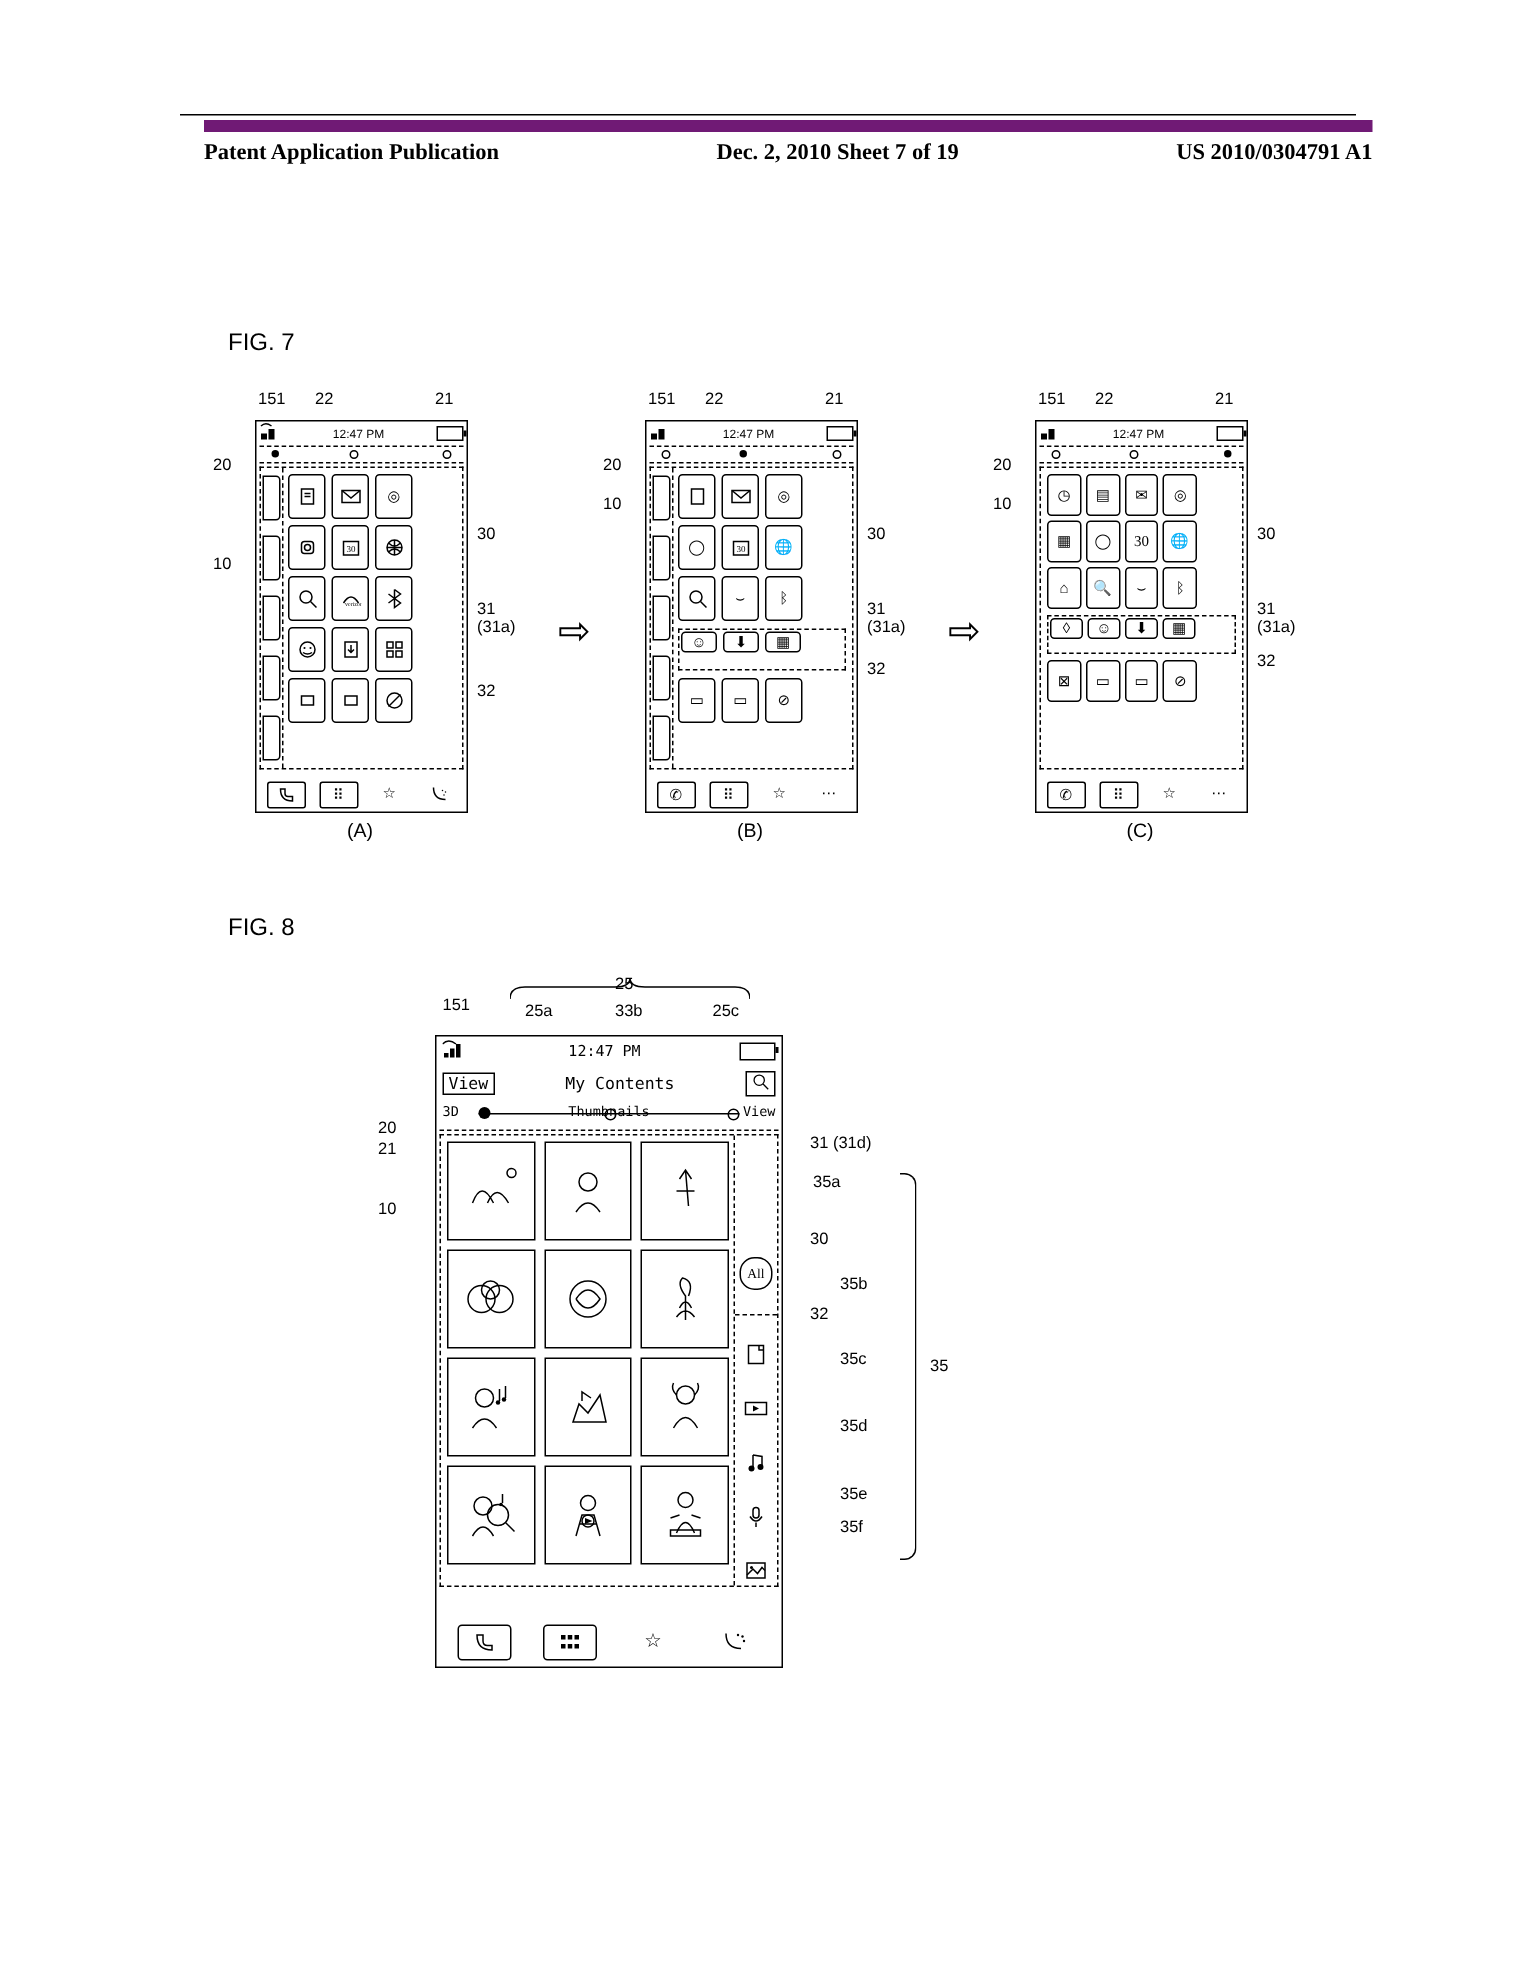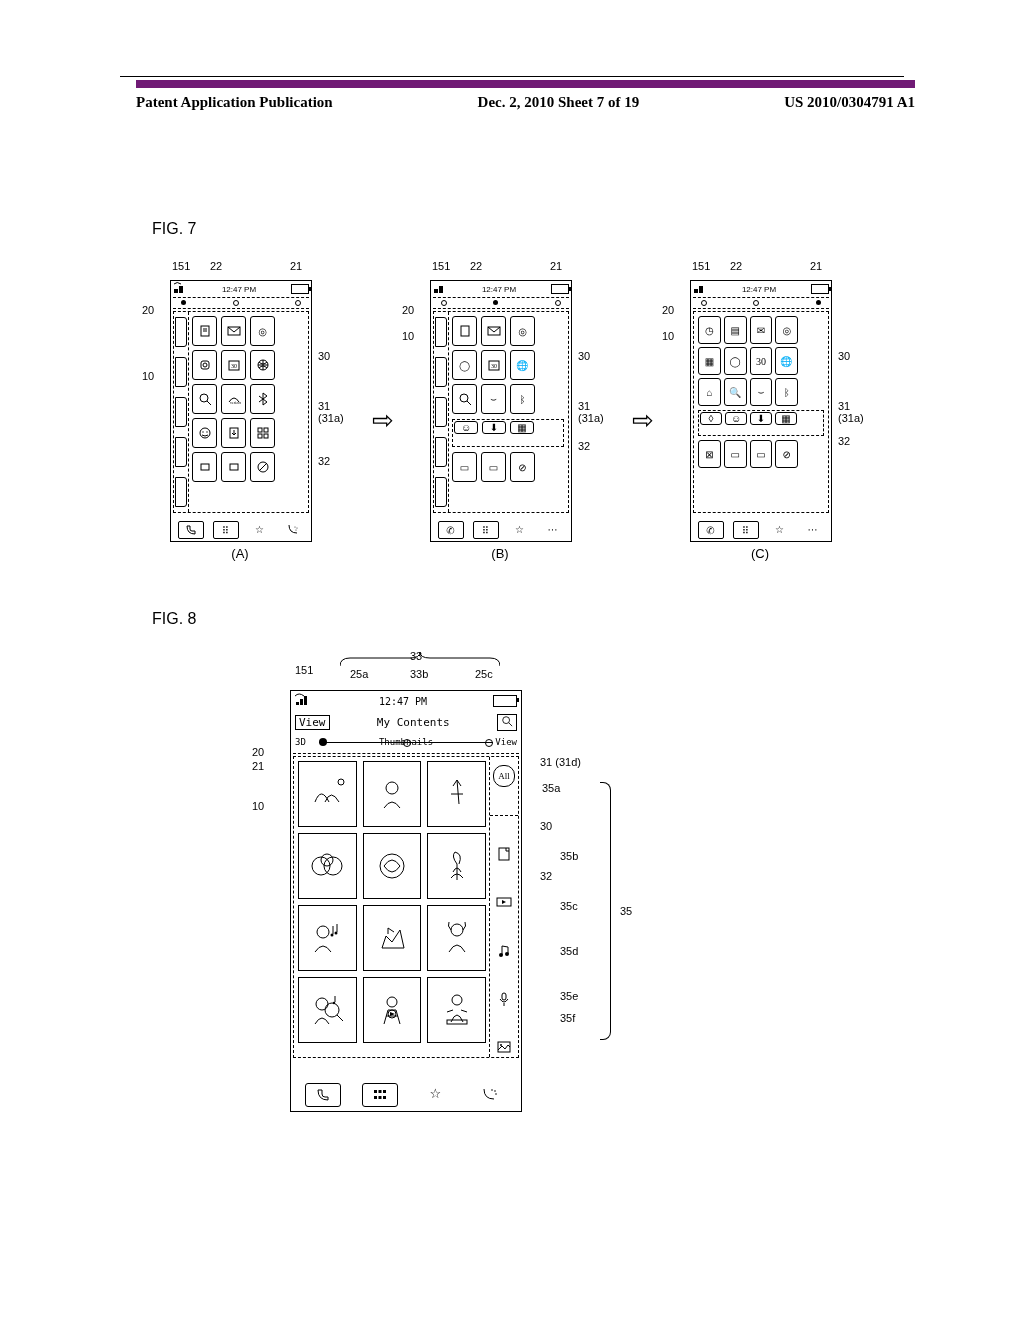--- a/index.html
+++ b/index.html
@@ -230,21 +230,21 @@
   .thumb {
     border:1.3px solid #000;
     display:flex; align-items:center; justify-content:center;
     font-size:18px;
     position:relative;
   }
   .right-strip {
     position:absolute;
     right:0; top:0; bottom:0; width:28px;
     border-left:1px dashed #000;
-    display:flex; flex-direction:column; justify-content:space-between;
+    display:flex; flex-direction:column; justify-content:flex-end;
     align-items:center;
     gap: 16px;
     padding-top: 8px;
   }
   .rs-item {
     width:20px; height:20px; border:1px solid #000; border-radius:3px;
     display:flex; align-items:center; justify-content:center;
     font-size:9px;
   }
   .right-strip .rs-sep {
@@ -764,21 +764,21 @@
             <path d="M3 3 Q3 13 13 13" stroke="#000" fill="none"></path>
             <circle cx="11" cy="4" r="0.8" fill="#000"></circle>
             <circle cx="14" cy="5" r="0.8" fill="#000"></circle>
             <circle cx="15" cy="8" r="0.8" fill="#000"></circle>
           </svg>
         </div>
     </div>
   </div>
 
   <div class="lead" style="top:-26px; left:65px;">151</div>
-  <div class="lead" style="top:-40px; left:180px;">33</div>
+  <div class="lead" style="top:-40px; left:180px;">25</div>
   <div class="lead" style="top:-22px; left:120px;">25a</div>
   <div class="lead" style="top:-22px; left:180px;">33b</div>
   <div class="lead" style="top:-22px; left:245px;">25c</div>
   <div class="lead" style="top:56px; left:22px;">20</div>
   <div class="lead" style="top:70px; left:22px;">21</div>
   <div class="lead" style="top:110px; left:22px;">10</div>
 
   <div class="lead" style="top:66px; left:310px;">31 (31d)</div>
   <div class="lead" style="top:92px; left:312px;">35a</div>
   <div class="lead" style="top:130px; left:310px;">30</div>

